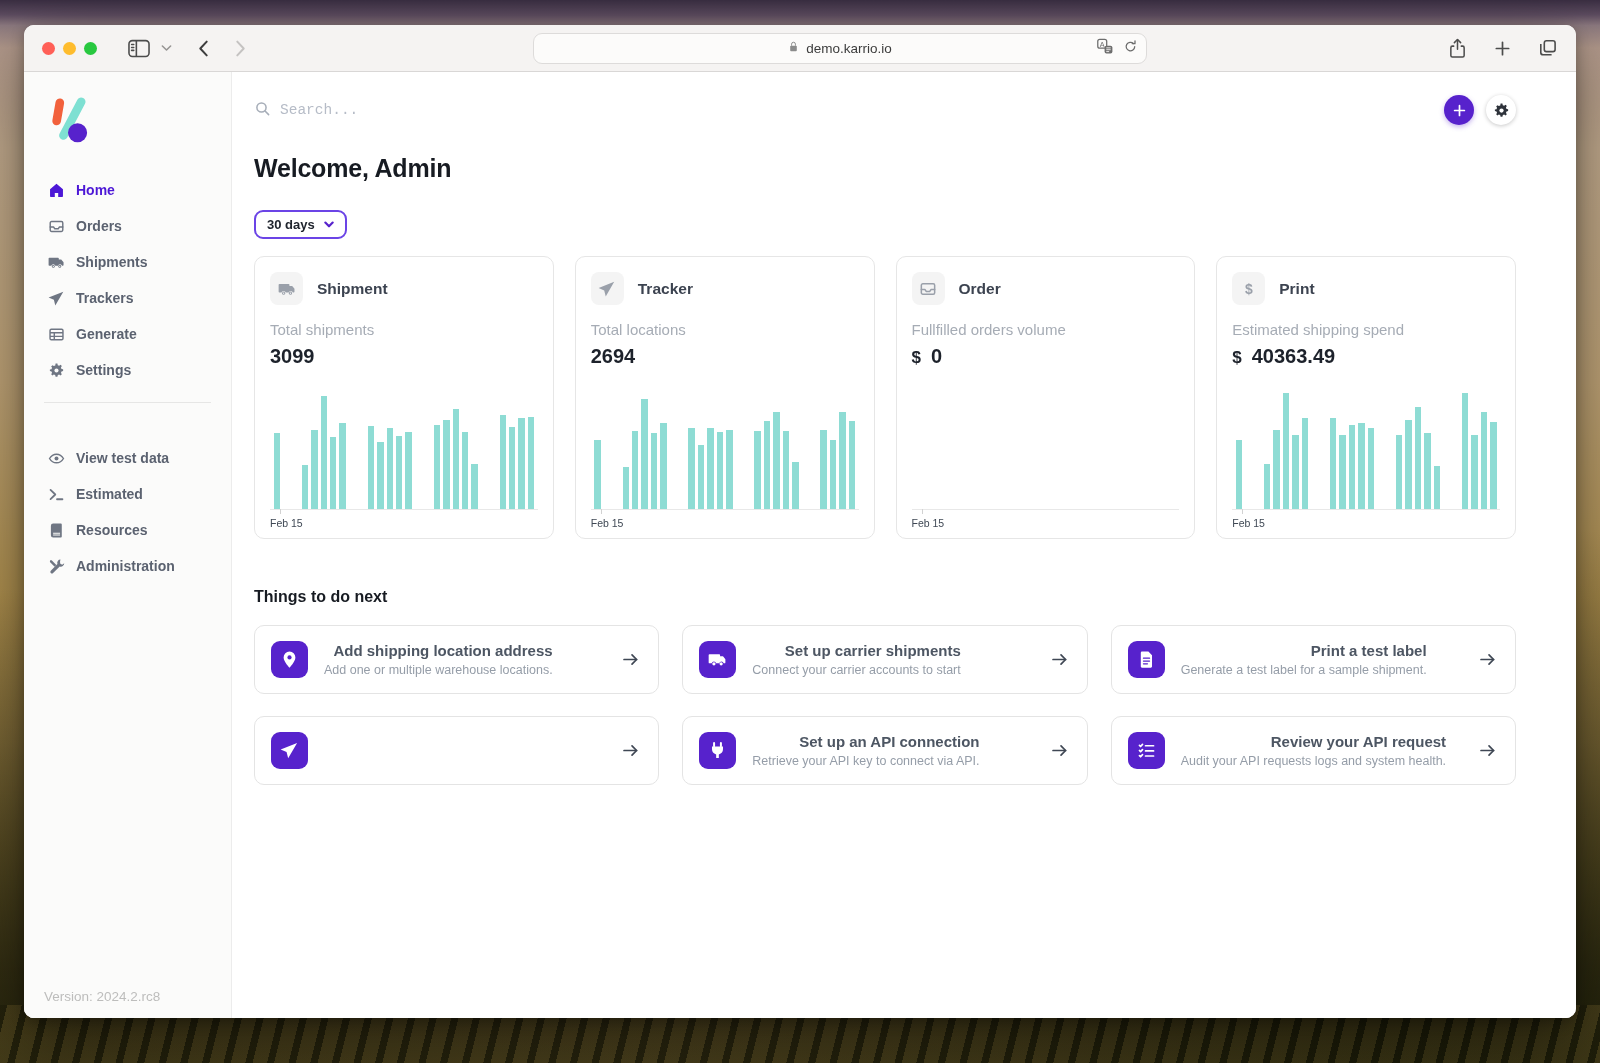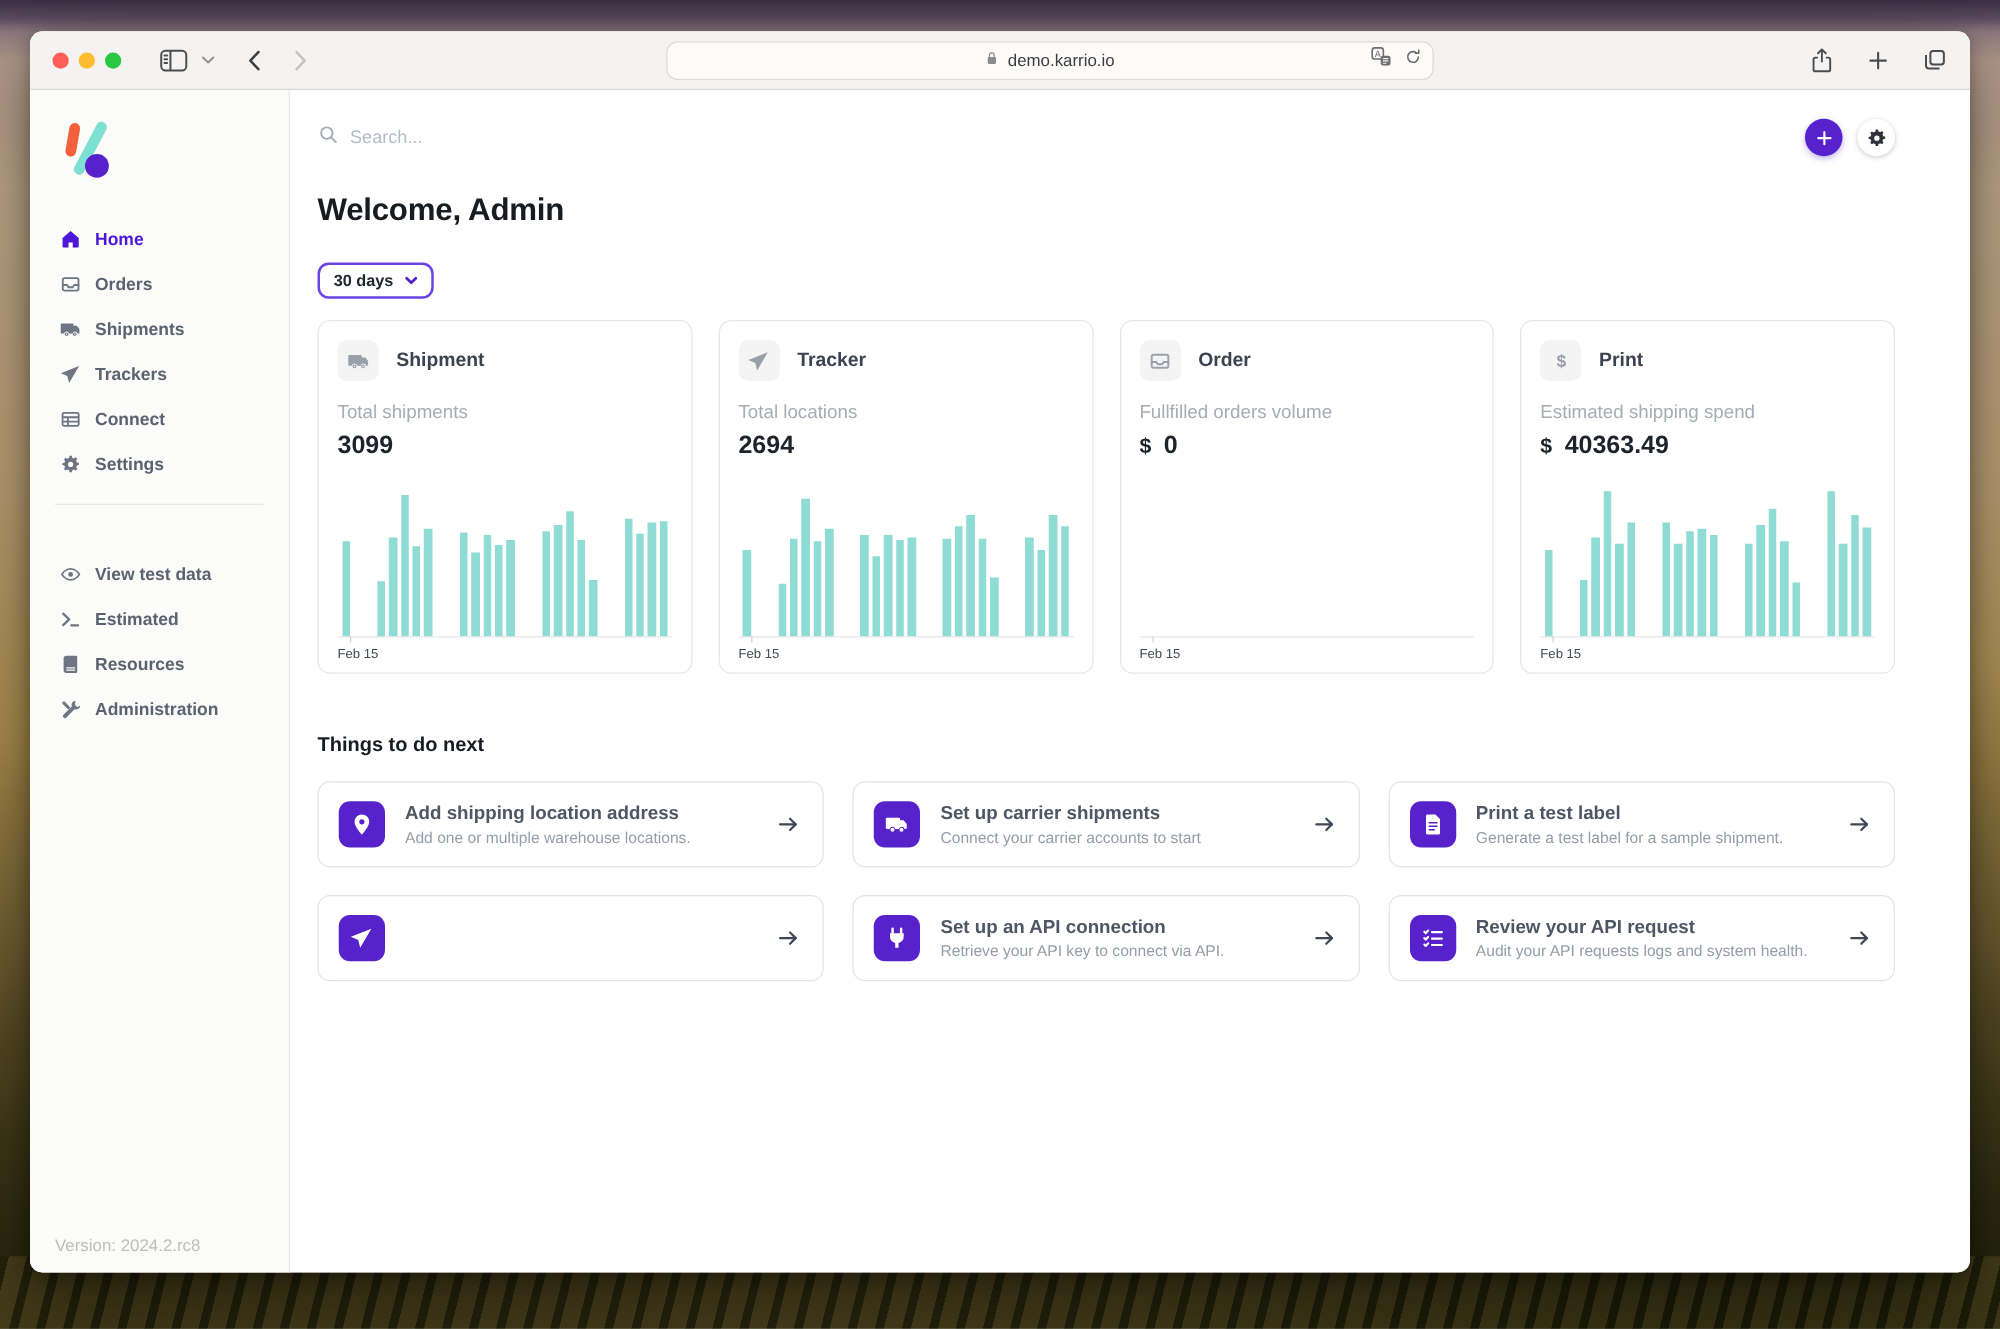--- a/index.html
+++ b/index.html
@@ -74,21 +74,21 @@
   .nav-item.active .nav-ico{ color:#4c17d6; }
   .divider{ border:none; border-top:1px solid #e6e6e5; margin:14px 20px 13px 20px; }
   .version{ margin-top:auto; padding-left:20px; font-size:13.5px; color:#bdbdbc; }
 
   
   .main{ flex:1; padding:20px 60px 0 22px; overflow:hidden; }
   .search-row{ display:flex; align-items:center; height:36px; }
   .search-box{ display:flex; align-items:center; gap:9px; color:#a6adb8; flex:1; }
   .search-box input{
     border:none; outline:none; font-size:14.5px; width:420px; background:transparent;
-    font-family:Liberation Sans, sans-serif; color:#39404c;
+    font-family:Liberation Mono, monospace; color:#39404c;
   }
   .search-box input::placeholder{ color:#b6bcc7; }
   .top-actions{ display:flex; align-items:center; gap:12px; }
   .fab{
     width:30px; height:30px; border-radius:50%; border:none; cursor:pointer;
     display:inline-flex; align-items:center; justify-content:center;
   }
   .fab.plus{ background:#5722cc; color:#fff; box-shadow:0 2px 5px rgba(87,34,204,.35); }
   .fab.gear{ background:#fff; color:#2e333b; box-shadow:0 1px 4px rgba(0,0,0,.22); }
 
@@ -123,21 +123,21 @@
     margin-top:auto; height:127px; border-bottom:1px solid #e8e8e8; position:relative;
     display:flex; align-items:flex-end; padding:0 2px;
   }
   .sc-chart .slot{ flex:1; display:flex; justify-content:center; align-items:flex-end; height:100%; }
   .sc-chart .bar{ width:68%; background:#8edcd4; }
   .sc-tick{ position:absolute; left:10px; bottom:-5px; width:1px; height:5px; background:#d2d2d2; }
   .sc-xlabel{ margin-top:7px; font-size:10.5px; color:#3f4854; }
 
   
   .todo-heading{ margin-top:49px; font-size:16px; font-weight:700; color:#171b22; }
-  .todo-grid{ margin-top:19px; display:grid; grid-template-columns:repeat(3,1fr); column-gap:23px; row-gap:22px; }
+  .todo-grid{ margin-top:19px; display:grid; grid-template-columns:repeat(3,1fr); column-gap:23px; row-gap:22px;text-align:right; }
   .todo-card{
     border:1px solid #e4e4e4; border-radius:10px; background:#fff; min-height:69px;
     display:flex; align-items:center; padding:13px 18px 13px 16px; cursor:pointer;
   }
   .todo-ico{
     width:37px; height:37px; flex:0 0 37px; border-radius:9px; background:#5722cc; color:#fff;
     display:flex; align-items:center; justify-content:center;
   }
   .todo-ico svg{ width:19px; height:19px; }
   .todo-text{ margin-left:16px; }
@@ -281,21 +281,21 @@
             </span>
             <span class="nav-label">Trackers</span>
           </a>
           <a class="nav-item">
             <span class="nav-ico">
               <svg viewBox="0 0 20 20" fill="none" stroke="currentColor" stroke-width="1.7">
                 <rect x="2.4" y="3.8" width="15.2" height="12.4" rx="1.5"></rect>
                 <path d="M2.4 8h15.2M7.4 8v8.2M2.4 12.2h15.2"></path>
               </svg>
             </span>
-            <span class="nav-label">Connect</span>
+            <span class="nav-label">Generate</span>
           </a>
           <a class="nav-item">
             <span class="nav-ico">
               <svg viewBox="0 0 20 20" fill="currentColor">
                 <path d="M8.9 1.8h2.2l.35 1.9c.6.16 1.16.4 1.68.7l1.6-1.1 1.55 1.55-1.1 1.6c.3.52.54 1.09.7 1.68l1.9.35v2.2l-1.9.35a6.6 6.6 0 0 1-.7 1.68l1.1 1.6-1.55 1.55-1.6-1.1c-.52.3-1.09.54-1.68.7l-.35 1.9H8.9l-.35-1.9a6.6 6.6 0 0 1-1.68-.7l-1.6 1.1-1.55-1.55 1.1-1.6a6.6 6.6 0 0 1-.7-1.68l-1.9-.35V8.9l1.9-.35c.16-.6.4-1.16.7-1.68l-1.1-1.6L5.27 3.7l1.6 1.1c.52-.3 1.09-.54 1.68-.7z"></path>
                 <circle cx="10" cy="10" r="2.4" fill="#fbfbfa"></circle>
               </svg>
             </span>
             <span class="nav-label">Settings</span>
           </a>

